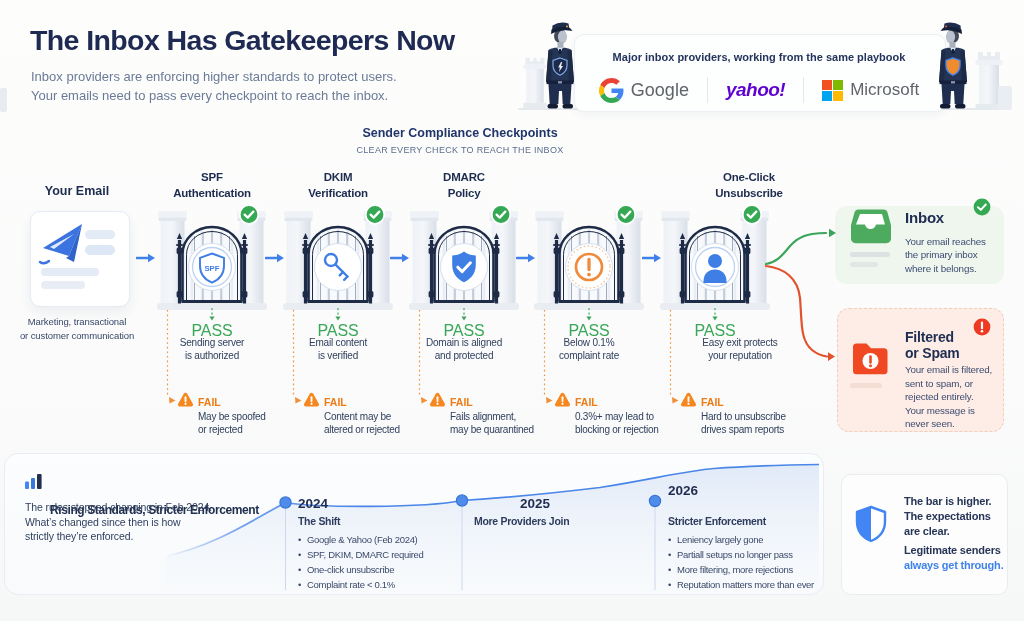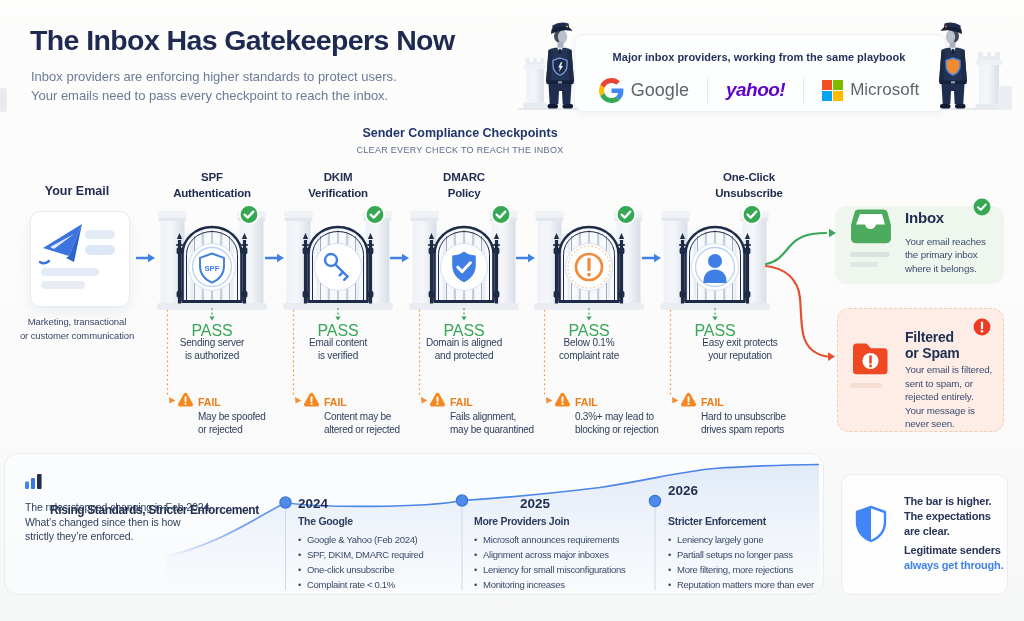--- a/index.html
+++ b/index.html
@@ -407,36 +407,30 @@
 </svg>
 <svg class="abs" style="left:25px;top:474px" width="17" height="15" viewBox="0 0 17 15">
   <rect x="0" y="7.5" width="4" height="7.5" rx="1" fill="#4285f4"></rect>
   <rect x="6" y="4" width="4" height="11" rx="1" fill="#3b77e0"></rect>
   <rect x="12" y="0" width="4.6" height="15" rx="1" fill="#22304f"></rect>
 </svg>
 <div class="bhead">Rising Standards, Stricter Enforcement</div>
 <div class="bpara">The rules stopped changing in Feb 2024.<br>What’s changed since then is how<br>strictly they’re enforced.</div>
 
 <div class="year" style="left:298px;top:495.5px;">2024</div>
-<div class="msub" style="left:298px;top:514.5px;">The Google</div>
+<div class="msub" style="left:298px;top:514.5px;">The Shift</div>
 <div class="mlist" style="left:298px;top:531.5px;">
   <div>Google &amp; Yahoo (Feb 2024)</div>
   <div>SPF, DKIM, DMARC required</div>
   <div>One-click unsubscribe</div>
   <div>Complaint rate &lt; 0.1%</div>
 </div>
 
 <div class="year" style="left:492px;top:495.5px;margin-left:28px;">2025</div>
 <div class="msub" style="left:474px;top:514.5px;">More Providers Join</div>
-<div class="mlist" style="left:474px;top:531.5px;">
-  <div>Microsoft announces requirements</div>
-  <div>Alignment across major inboxes</div>
-  <div>Leniency for small misconfigurations</div>
-  <div>Monitoring increases</div>
-</div>
 
 <div class="year" style="left:668px;top:483px;">2026</div>
 <div class="msub" style="left:668px;top:514.5px;">Stricter Enforcement</div>
 <div class="mlist" style="left:668px;top:531.5px;">
   <div>Leniency largely gone</div>
   <div>Partiall setups no longer pass</div>
   <div>More filtering, more rejections</div>
   <div>Reputation matters more than ever</div>
 </div>
 

